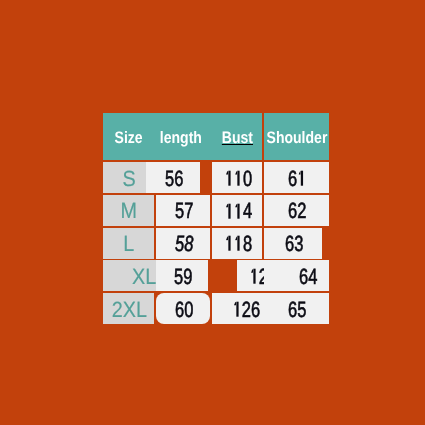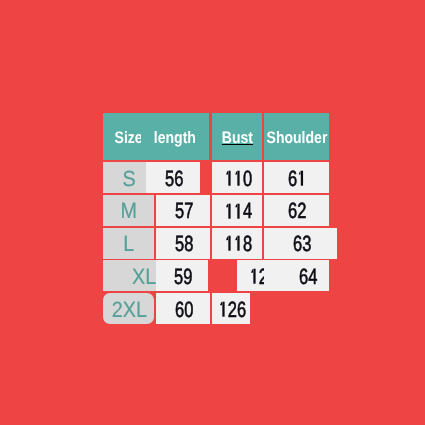--- a/index.html
+++ b/index.html
@@ -9,21 +9,21 @@
     height: 425px;
     background: #ffffff;
     overflow: hidden;
   }
   #page {
     -webkit-font-smoothing: antialiased;
     text-rendering: geometricPrecision;
     position: relative;
     width: 425px;
     height: 425px;
-    background: #ef4444;
+    background: #c2410c;
   }
   #size-table {
     position: absolute;
     left: 102.8px;
     top: 112.5px;
     width: 225px;
     height: 211.3px;
   }
   .cell {
     position: absolute;
@@ -100,21 +100,21 @@
   }
 </style>
 </head>
 <body>
 
 <div id="page">
   <div id="size-table">
       <div class="cell head-cell" style="left: 0px; width: 51.3px;">
         <span>Size</span>
       </div>
-      <div class="cell head-cell" style="left: 38px; width: 68px; justify-content: center;">
+      <div class="cell head-cell" style="left: 44px; width: 68px; justify-content: center;">
         <span>length</span>
       </div>
       <div class="cell head-cell" style="left: 109.4px; width: 50px; text-decoration: underline;">
         <span>Bust</span>
       </div>
       <div class="cell head-cell" style="left: 161.6px; width: 64.2px;">
         <span>Shoulder</span>
       </div>
       <div class="cell body-cell size-cell" style="left: 0px; width: 51.3px; top: 49.8px;">
         <span>S</span>
@@ -136,44 +136,47 @@
       </div>
       <div class="cell body-cell" style="left: 109.4px; width: 50px; top: 82.5px;">
         <span><span class="digit-one"><i class="stem"></i><i class="flag"></i></span><span class="digit-one"><i class="stem"></i><i class="flag"></i></span>4</span>
       </div>
       <div class="cell body-cell" style="left: 161.6px; width: 64.2px; top: 82.5px; text-align: right;">
         <span>62</span>
       </div>
       <div class="cell body-cell size-cell" style="left: 0px; width: 51.3px; top: 115.2px;">
         <span>L</span>
       </div>
-      <div class="cell body-cell" style="left: 53.3px; width: 54.3px; top: 115.2px;">
+      <div class="cell body-cell" style="left: 53.3px; width: 54.3px; top: 115.2px; font-style: italic;">
         <span>58</span>
       </div>
       <div class="cell body-cell" style="left: 109.4px; width: 50px; top: 115.2px;">
         <span><span class="digit-one"><i class="stem"></i><i class="flag"></i></span><span class="digit-one"><i class="stem"></i><i class="flag"></i></span>8</span>
       </div>
-      <div class="cell body-cell" style="left: 161.6px; width: 73px; top: 115.2px;">
+      <div class="cell body-cell" style="left: 161.6px; width: 58px; top: 115.2px;">
         <span>63</span>
       </div>
       <div class="cell body-cell size-cell" style="left: 0px; width: 61px; top: 147.9px; padding-left: 20px;">
         <span>XL</span>
       </div>
       <div class="cell body-cell" style="left: 53.3px; width: 52px; top: 147.9px;">
         <span>59</span>
       </div>
       <div class="cell body-cell" style="left: 109.4px; width: 50px; top: 147.9px; margin-left: 25px;">
         <span><span class="digit-one"><i class="stem"></i><i class="flag"></i></span>22</span>
       </div>
       <div class="cell body-cell" style="left: 161.6px; width: 64.2px; top: 147.9px; padding-left: 21px;">
         <span>64</span>
       </div>
-      <div class="cell body-cell size-cell" style="left: 0px; width: 51.3px; top: 180.6px; border-radius: 7px;">
+      <div class="cell body-cell size-cell" style="left: 0px; width: 51.3px; top: 180.6px;">
         <span>2XL</span>
       </div>
-      <div class="cell body-cell" style="left: 53.3px; width: 54.3px; top: 180.6px;">
+      <div class="cell body-cell" style="left: 53.3px; width: 54.3px; top: 180.6px; border-radius: 8px;">
         <span>60</span>
       </div>
-      <div class="cell body-cell" style="left: 109.4px; width: 38px; top: 180.6px;">
+      <div class="cell body-cell" style="left: 109.4px; width: 66px; top: 180.6px;">
         <span><span class="digit-one"><i class="stem"></i><i class="flag"></i></span>26</span>
+      </div>
+      <div class="cell body-cell" style="left: 161.6px; width: 64.2px; top: 180.6px;">
+        <span>65</span>
       </div>
     </div>
 </div>
 
 </body></html>

